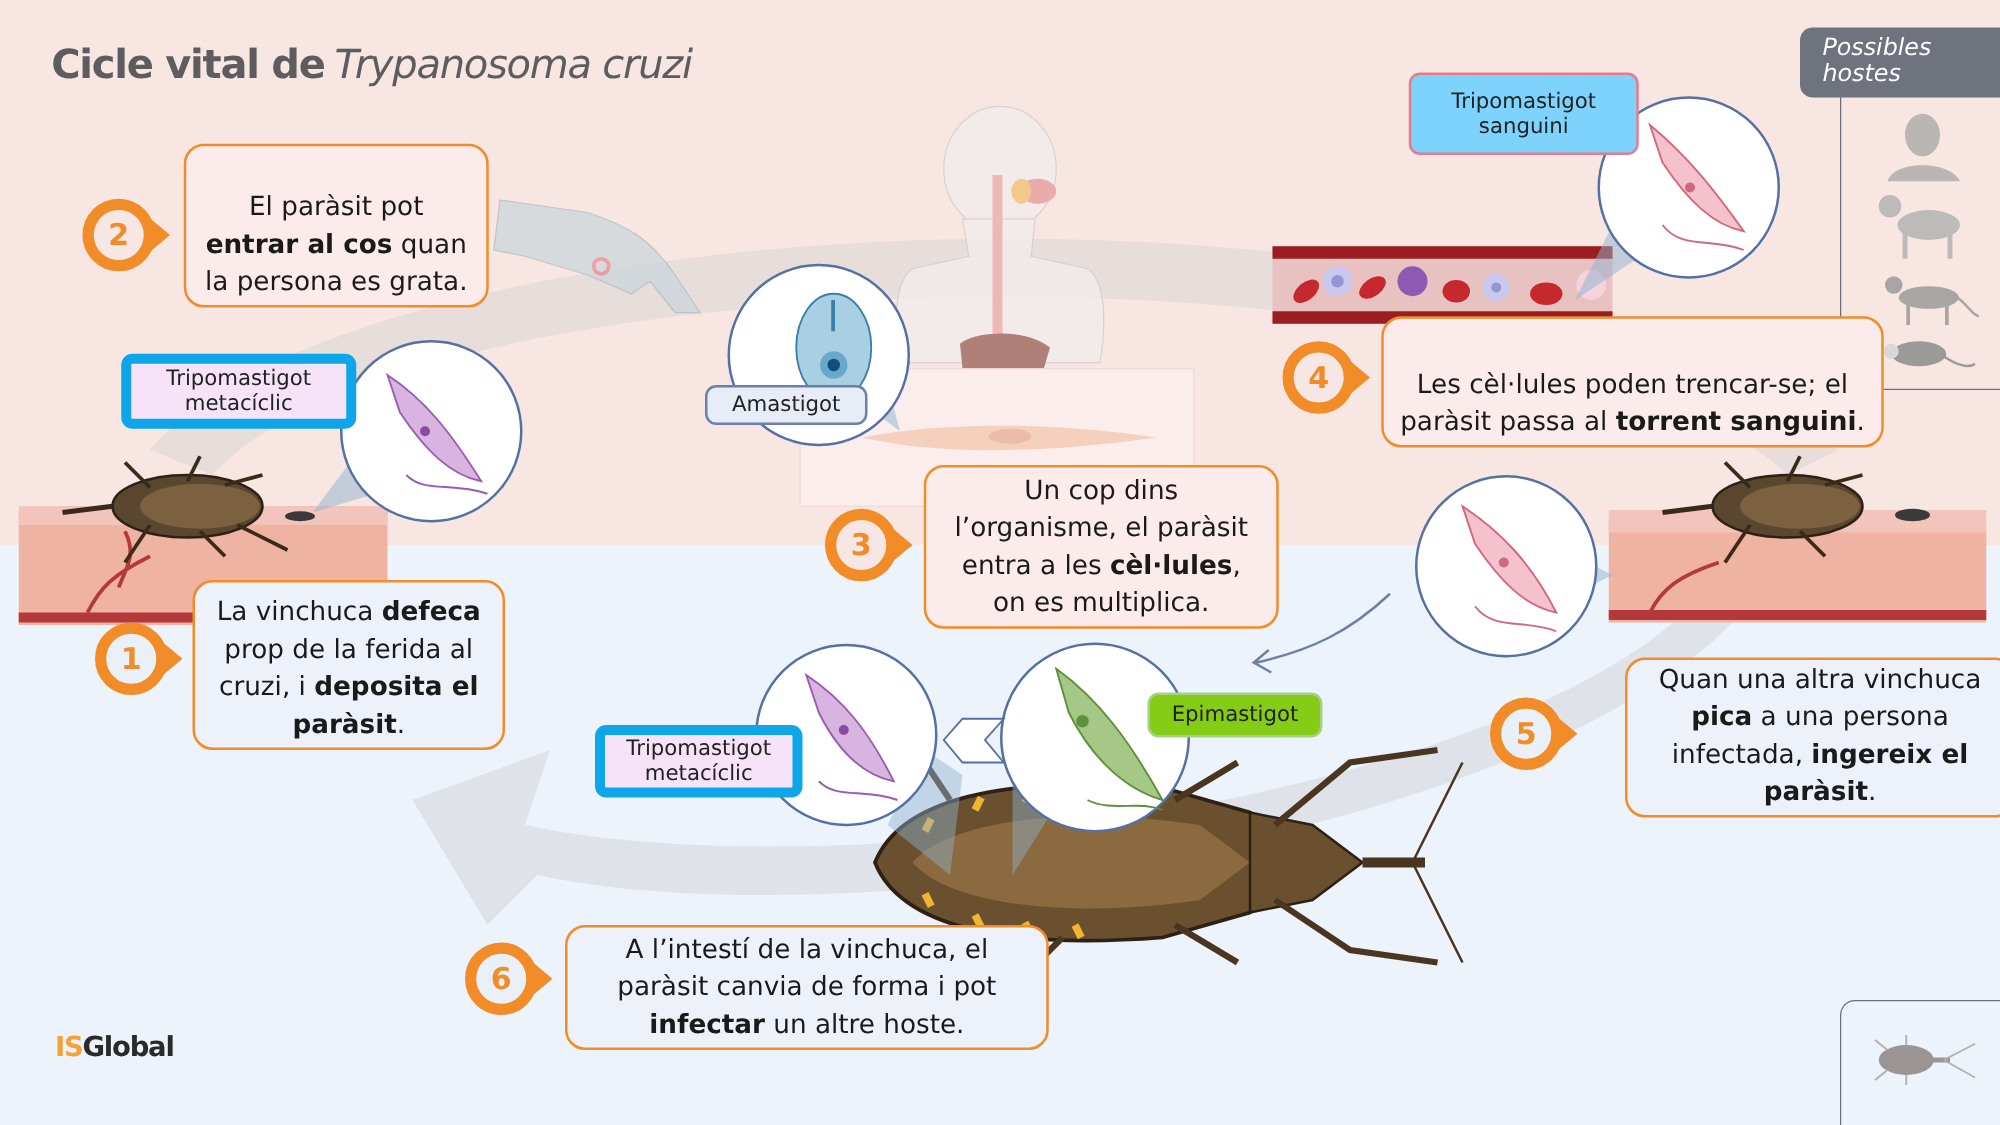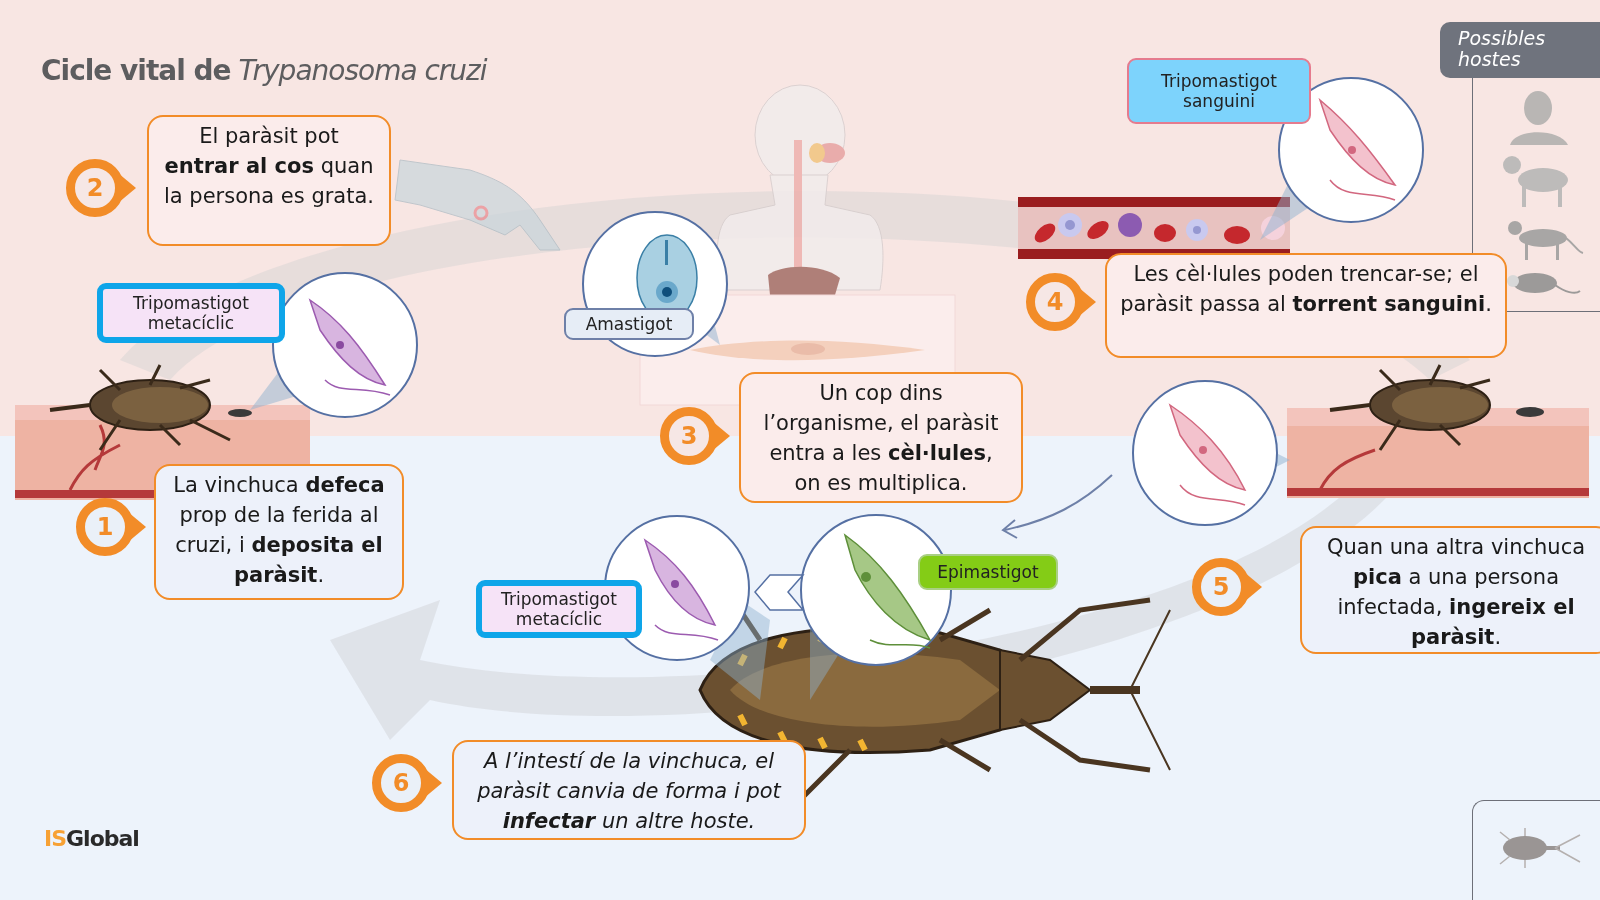--- a/index.html
+++ b/index.html
@@ -1,34 +1,34 @@
 <!DOCTYPE html>
 <html><head>
 <meta charset="utf-8">
 <style>
   * { box-sizing: border-box; margin: 0; padding: 0; }
   html, body { width: 1600px; height: 900px; overflow: hidden; }
   body { font-family: "DejaVu Sans", sans-serif; position: relative; background: #edf3fb; }
   .bg-top { position: absolute; left: 0; top: 0; width: 1600px; height: 436px; background: #f8e6e3; }
   .bg-bottom { position: absolute; left: 0; top: 436px; width: 1600px; height: 464px; background: #edf3fb; }
   svg.layer { position: absolute; left: 0; top: 0; }
-  .title { position: absolute; left: 41px; top: 54px; font-size: 28px; color: #5d5d5f; letter-spacing: -1px; white-space: nowrap; }
+  .title { position: absolute; left: 41px; top: 32px; font-size: 32px; color: #5d5d5f; letter-spacing: -1px; white-space: nowrap; }
   .title b { font-weight: bold; }
   .title i { font-weight: normal; margin-left: 8px; }
-  .step { position: absolute; background: #fbeceb; border: 2px solid #f28c28; border-radius: 16px; color: #1a1a1a; font-size: 21px; line-height: 30px; text-align: center; display: flex; align-items: flex-start; justify-content: center; padding: 4px 12px; }
+  .step { position: absolute; background: #fbeceb; border: 2px solid #f28c28; border-radius: 16px; color: #1a1a1a; font-size: 21px; line-height: 30px; text-align: center; display: flex; align-items: flex-end; justify-content: center; padding: 4px 12px; }
   .step.blue { background: #edf1fa; }
   .step span { display: inline; }
   .step b { font-weight: bold; }
   .badge { position: absolute; width: 72px; height: 72px; }
   .badge .ring { position: absolute; left: 0; top: 7px; width: 58px; height: 58px; border-radius: 50%; border: 9px solid #f28c28; background: #f6e7e5; display: flex; align-items: center; justify-content: center; color: #f28c28; font-size: 24px; font-weight: bold; }
   .badge.blue .ring { background: #eaf0f8; }
   .badge .tip { position: absolute; left: 52px; top: 21px; width: 0; height: 0; border-top: 15px solid transparent; border-bottom: 15px solid transparent; border-left: 18px solid #f28c28; }
   .label { position: absolute; border-radius: 9px; font-size: 17px; line-height: 20px; text-align: center; color: #222; padding: 4px 8px; display: flex; align-items: center; justify-content: center; }
   .label.pink { background: #7dd3fc; border: 2px solid #e57b8e; }
-  .label.purple { background: #f6e3f7; border: 6px solid #0ea5e9; }
+  .label.purple { background: #f6e3f7; border: 8px solid #0ea5e9; }
   .label.blue { background: #e6edf6; border: 2px solid #6e80a8; margin-left: 28px; }
   .label.green { background: #84cc16; border: 2px solid #a9cf84; }
   .hosts { position: absolute; left: 1440px; top: 22px; width: 170px; height: 290px; }
   .hosts .box { position: absolute; left: 32px; top: 50px; width: 140px; height: 240px; border: 1.5px solid #6d6f78; border-right: none; border-radius: 0 0 0 12px; border-top: none; }
   .hosts .head { position: absolute; left: 0; top: 0; width: 170px; height: 56px; background: #6f737d; border-radius: 10px 0 0 10px; color: #fff; font-style: italic; font-size: 19px; line-height: 21px; padding: 6px 0 0 18px; }
   .vector-box { position: absolute; left: 1472px; top: 800px; width: 140px; height: 110px; border: 1.5px solid #6d6f78; border-right: none; border-bottom: none; border-radius: 12px 0 0 0; }
   .logo { position: absolute; left: 44px; top: 826px; font-size: 22px; font-weight: bold; letter-spacing: -1px; }
   .logo .is { color: #f7a134; }
   .logo .gl { color: #2a2a2a; }
 </style>
@@ -246,17 +246,17 @@
   </div>
 <div class="step" style="left:739px;top:372px;width:284px;height:131px;">
     <div class="rich"><span>Un cop dins l’organisme, el paràsit entra a les </span><b>cèl·lules</b><span>, on es multiplica.</span></div>
   </div>
 <div class="step" style="left:1105px;top:253px;width:402px;height:105px;">
     <div class="rich"><span>Les cèl·lules poden trencar-se; el paràsit passa al </span><b>torrent sanguini</b><span>.</span></div>
   </div>
 <div class="step blue" style="left:1274px;top:526px;width:312px;height:128px;margin-left:26px;">
     <div class="rich"><span>Quan una altra vinchuca </span><b>pica</b><span> a una persona infectada, </span><b>ingereix el paràsit</b><span>.</span></div>
   </div>
-<div class="step blue" style="left:452px;top:740px;width:354px;height:100px;font-style:italic;">
+<div class="step blue" style="left:452px;top:740px;width:387px;height:100px;">
     <div class="rich"><span>A l’intestí de la vinchuca, el paràsit canvia de forma i pot </span><b>infectar</b><span> un altre hoste.</span></div>
   </div>
 
 <div class="logo"><span class="is">IS</span><span class="gl">Global</span></div>
 
 </body></html>

